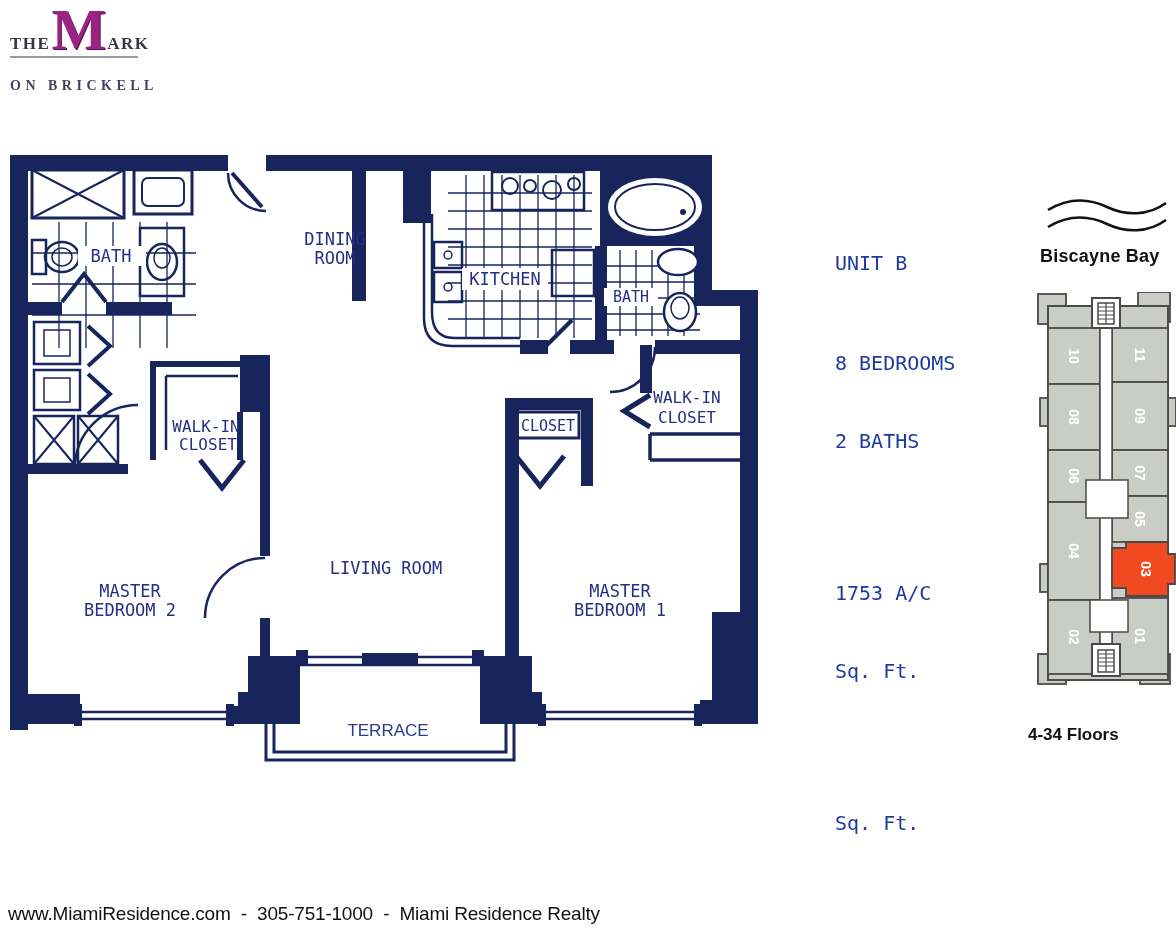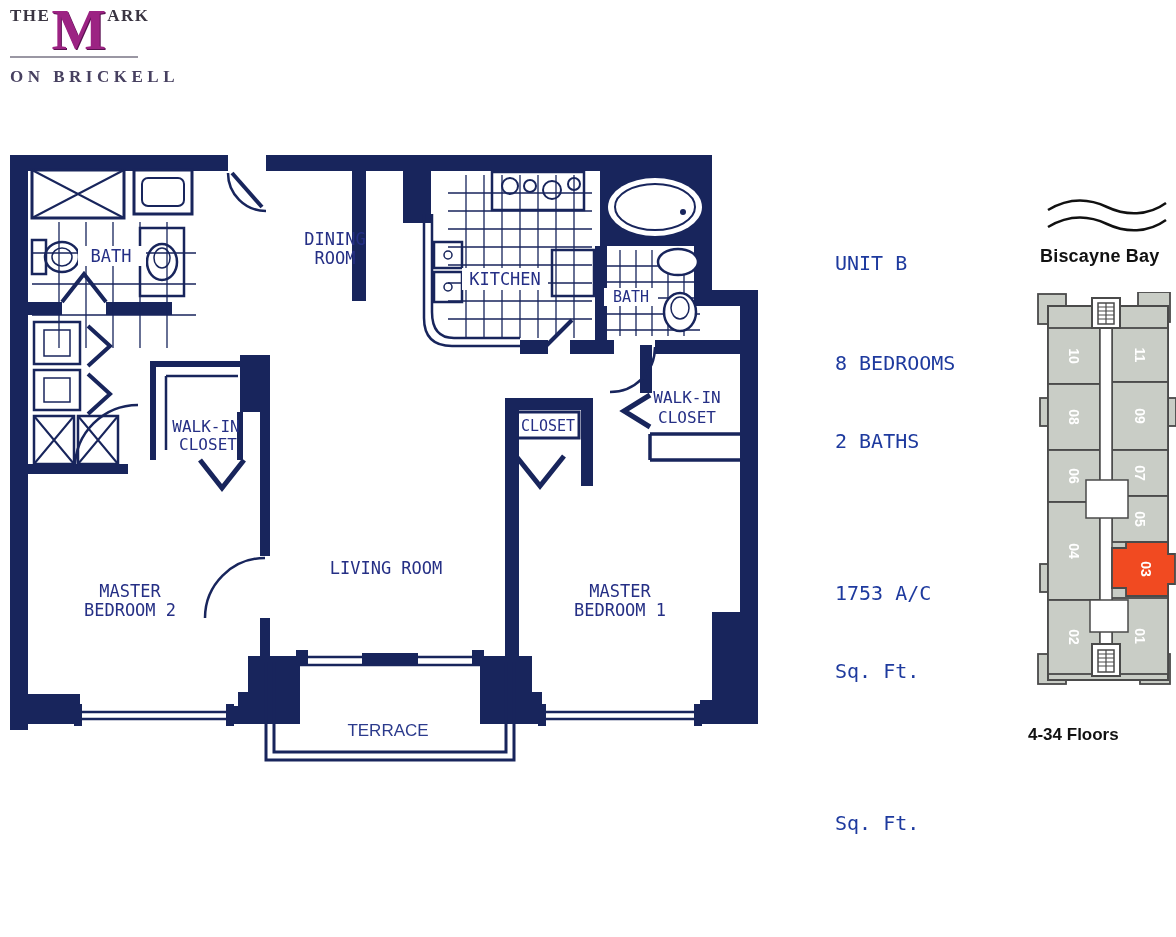--- a/index.html
+++ b/index.html
@@ -1,26 +1,26 @@
 <!DOCTYPE html>
 <html><head>
 <meta charset="utf-8">
 <style>
   html,body{margin:0;padding:0;background:#fff;}
   .page{position:relative;width:1176px;height:937px;background:#fff;overflow:hidden;
         font-family:"Liberation Sans",sans-serif;}
   
   .logo{position:absolute;left:10px;top:6px;width:150px;}
-  .logo-main{display:flex;align-items:flex-start;font-family:"Liberation Serif",serif;color:#3a3542;}
+  .logo-main{display:flex;align-items:flex-end;font-family:"Liberation Serif",serif;color:#3a3542;}
   .logo-the,.logo-ark{font-size:17px;letter-spacing:1.5px;font-weight:bold;}
   .logo-m{font-size:58px;line-height:0.82;color:#9c2383;margin:0 1px;font-weight:bold;
           text-shadow:1px 1px 0 #5a1050;}
   .logo-rule{height:2px;background:#9a97a3;width:128px;margin-top:2px;}
-  .logo-sub{font-family:"Liberation Serif",serif;font-size:17px;font-weight:bold;
-            letter-spacing:4.5px;color:#474060;margin-top:9px;white-space:nowrap;}
+  .logo-sub{font-family:"Liberation Serif",serif;font-size:14px;font-weight:bold;
+            letter-spacing:4.5px;color:#474060;margin-top:20px;white-space:nowrap;}
   
   .unit-info{position:absolute;left:835px;top:198px;width:210px;
              font-family:"DejaVu Sans Mono",monospace;font-size:20px;color:#1e3a9e;
              line-height:26px;white-space:pre;}
   .ui-title{margin-bottom:22px;}
   .ui-gap{height:22px;}
   
   .bay-waves{position:absolute;left:1044px;top:196px;}
   .bay-label{position:absolute;left:1040px;top:246px;width:132px;text-align:left;
              font-size:18px;font-weight:bold;color:#111;letter-spacing:0.2px;}
@@ -299,14 +299,15 @@
       <path d="M 70 362 H 86 M 70 366 H 86 M 70 370 H 86 M 70 374 H 86 M 78 358 V 380" stroke="#4a4a4a" stroke-width="1.2" fill="none"></path>
     </g>
     <g>
       <path d="M 84 256 L 98 256 L 98 250 L 140 250 L 140 262 L 147 262 L 147 292 L 140 292 L 140 304 L 98 304 L 98 296 L 84 296 Z" fill="#f14a21" stroke="#4a4a4a" stroke-width="1.8"></path>
       <text transform="translate(118,277) rotate(90)" text-anchor="middle" dominant-baseline="central" font-size="14" font-weight="bold" fill="#ffffff">03</text>
     </g>
   </svg>
 
   <div class="floors-label">4-34 Floors</div>
 
+  <div class="footer">www.MiamiResidence.com  -  305-751-1000  -  Miami Residence Realty</div>
 
 </div>
 
 </body></html>

